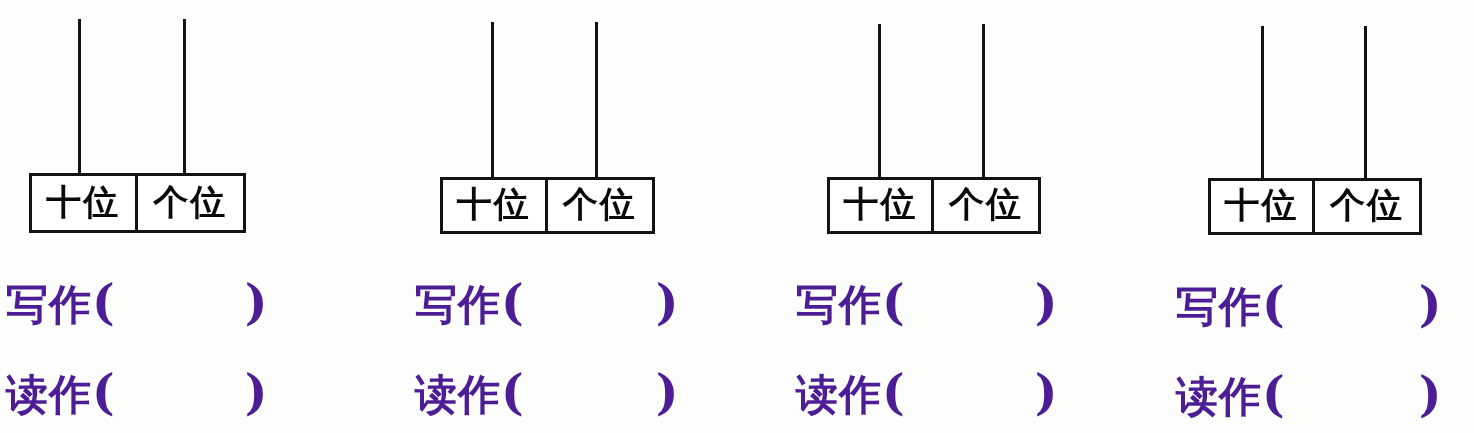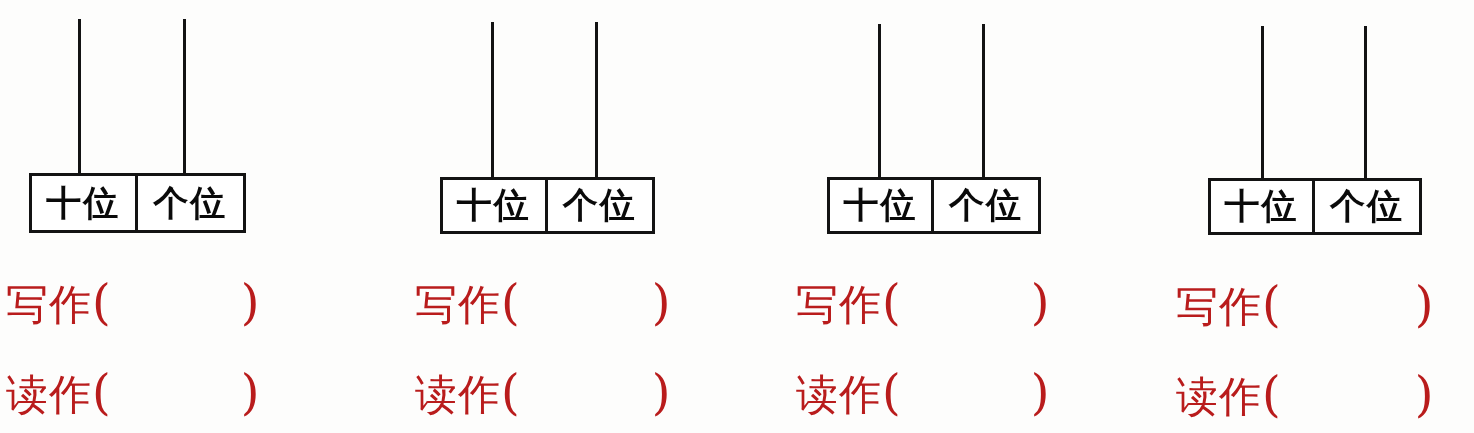--- a/index.html
+++ b/index.html
@@ -50,35 +50,36 @@
     box-sizing: border-box;
     flex: 1 1 50%;
     display: flex;
     align-items: center;
     justify-content: center;
     font-size: 35px;
     line-height: 1;
     letter-spacing: 2px;
     color: #0a0a0a;
     font-weight: 600;
-    font-family: Liberation Sans, sans-serif;
+    font-family: Liberation Serif, serif;
     padding-bottom: 2px;
   }
   .pv-cell.tens {
     border-right: 3px solid #131313;
   }
 
   
   .answer-line {
     position: absolute;
     white-space: nowrap;
     font-size: 42px;
     line-height: 1;
-    color: #b91c1c;
+    color: #4c1d95;
     font-family: "DejaVu Serif", "Liberation Serif", serif;
+    font-weight: bold;
   }
   .answer-line .label {
     letter-spacing: 1px;
   }
   .answer-line .paren-open,
   .answer-line .paren-close {
     font-size: 48px;
     font-family: "DejaVu Serif", "Liberation Serif", serif;
   }
   .answer-line .blank {

